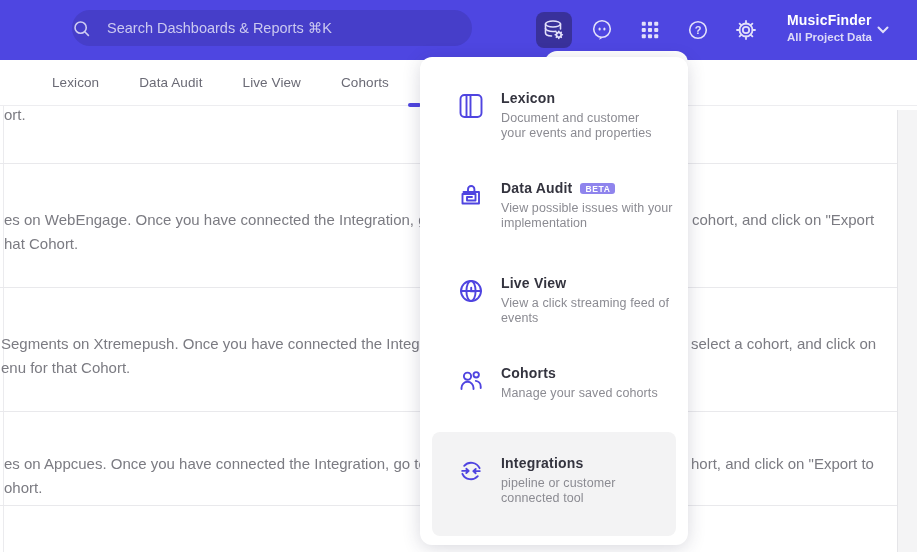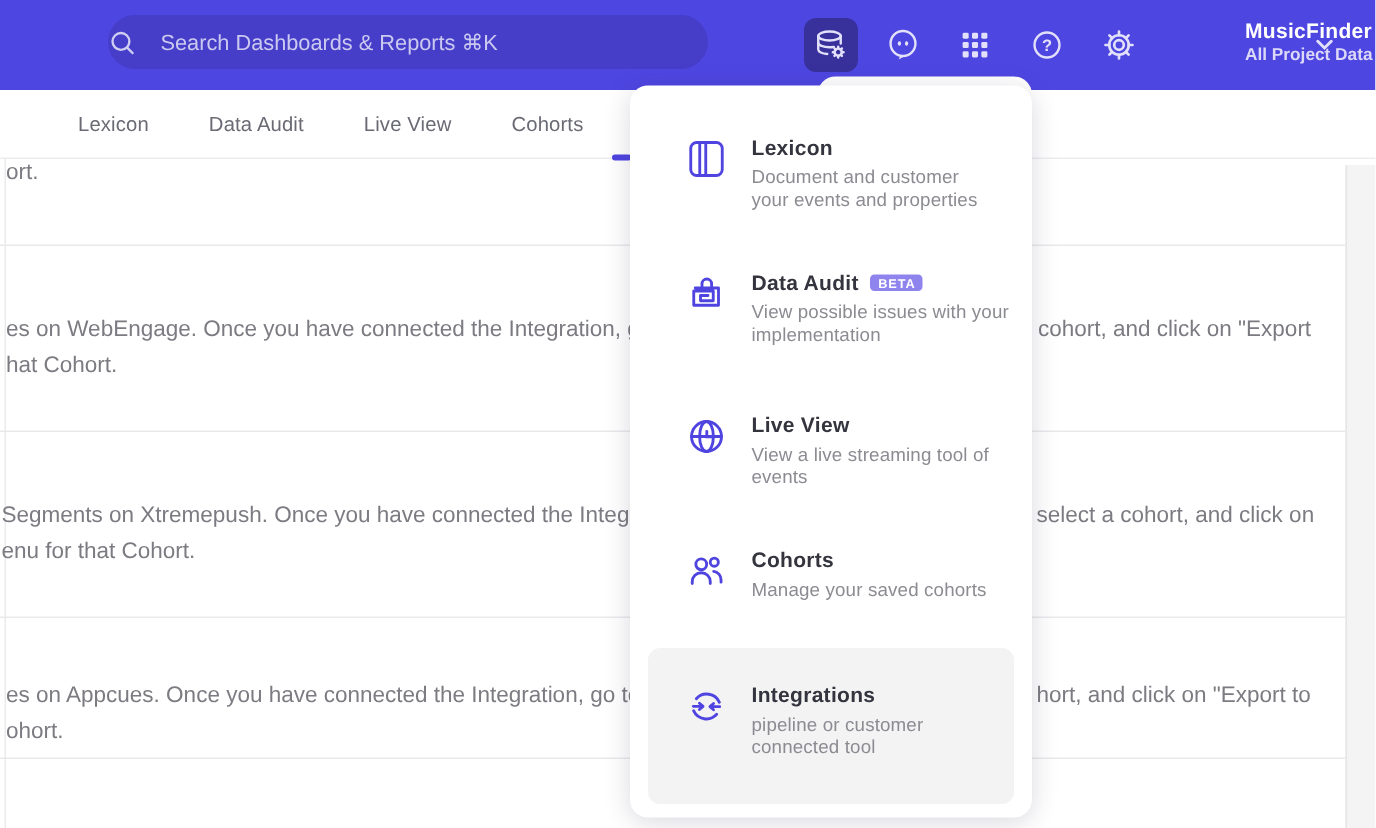--- a/index.html
+++ b/index.html
@@ -13,21 +13,21 @@
   
   .header{position:absolute;left:0;top:0;width:917px;height:60px;background:var(--header-bg);z-index:20;}
   .search{position:absolute;left:72px;top:10px;width:400px;height:36px;border-radius:18px;
     background:var(--search-bg);display:flex;align-items:center;justify-content:flex-start;gap:16px;
     color:#cbc9f0;font-size:14.5px;cursor:pointer;}
   .search svg{flex:0 0 auto;}
   .navicons{position:absolute;left:536px;top:12px;display:flex;align-items:center;gap:12px;}
   .iconbtn{width:36px;height:36px;border-radius:8px;display:flex;align-items:center;justify-content:center;
     color:#e2e0fa;cursor:pointer;}
   .iconbtn.active{background:var(--header-active-bg);}
-  .project{position:absolute;left:787px;top:13px;color:#fff;cursor:pointer;line-height:1;margin-left:43px;}
+  .project{position:absolute;left:787px;top:13px;color:#fff;cursor:pointer;line-height:1;}
   .project .pname{font-size:14px;font-weight:bold;letter-spacing:.2px;}
   .project .pscope{font-size:11.5px;font-weight:bold;color:#dcd9f8;margin-top:5px;}
   .chev{position:absolute;left:876px;top:24px;color:#e2e0fa;cursor:pointer;}
 
   
   .tabbar{position:absolute;left:0;top:60px;width:917px;height:46px;background:#fff;
     border-bottom:1px solid #ededf0;z-index:5;}
   .tabs{display:flex;gap:40px;padding-left:52px;height:100%;align-items:center;}
   .tab{font-size:13.5px;color:#6a6a75;letter-spacing:.1px;cursor:pointer;white-space:nowrap;}
   .tab-indicator{position:absolute;left:408px;top:43px;width:13px;height:4px;background:var(--accent);border-radius:2px;}
@@ -198,21 +198,21 @@
       <circle cx="13" cy="13" r="10"></circle>
       <path d="M3 13h20"></path>
       <ellipse cx="13" cy="13" rx="4.6" ry="10"></ellipse>
       <path d="M13.2 9.6v3.6h3.4"></path>
     </svg>
     <div>
       <div class="mi-title">
           <span>Live View</span>
         </div>
       <div class="mi-desc">
-        <div>View a live streaming tool of</div>
+        <div>View a click streaming feed of</div>
           <div>events</div>
       </div>
     </div>
   </div>
 
   <div class="menu-item" style="top:308px">
     <svg class="mi-icon" viewBox="0 0 26 26" fill="none" stroke="currentColor" stroke-width="1.9" stroke-linecap="round">
       <circle cx="9.5" cy="8.2" r="3.6"></circle>
       <path d="M3.5 21v-1.2c0-3.3 2.7-6 6-6s6 2.7 6 6V21"></path>
       <circle cx="18.2" cy="6.8" r="2.7"></circle>

